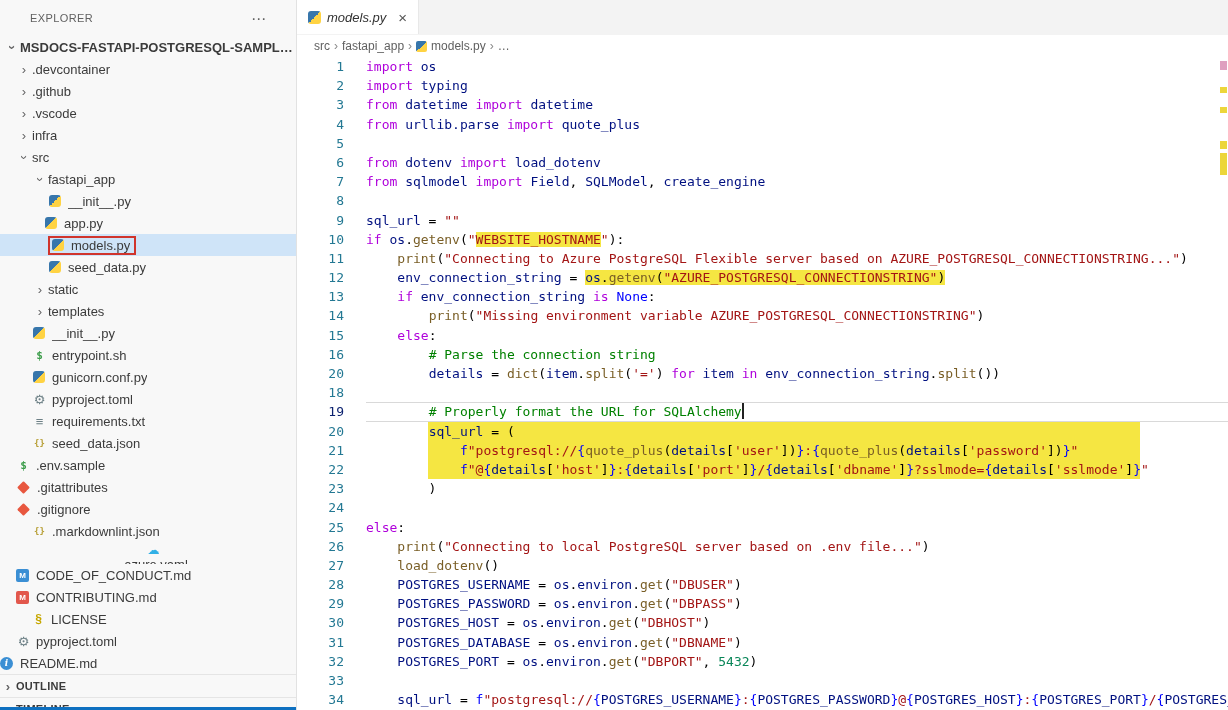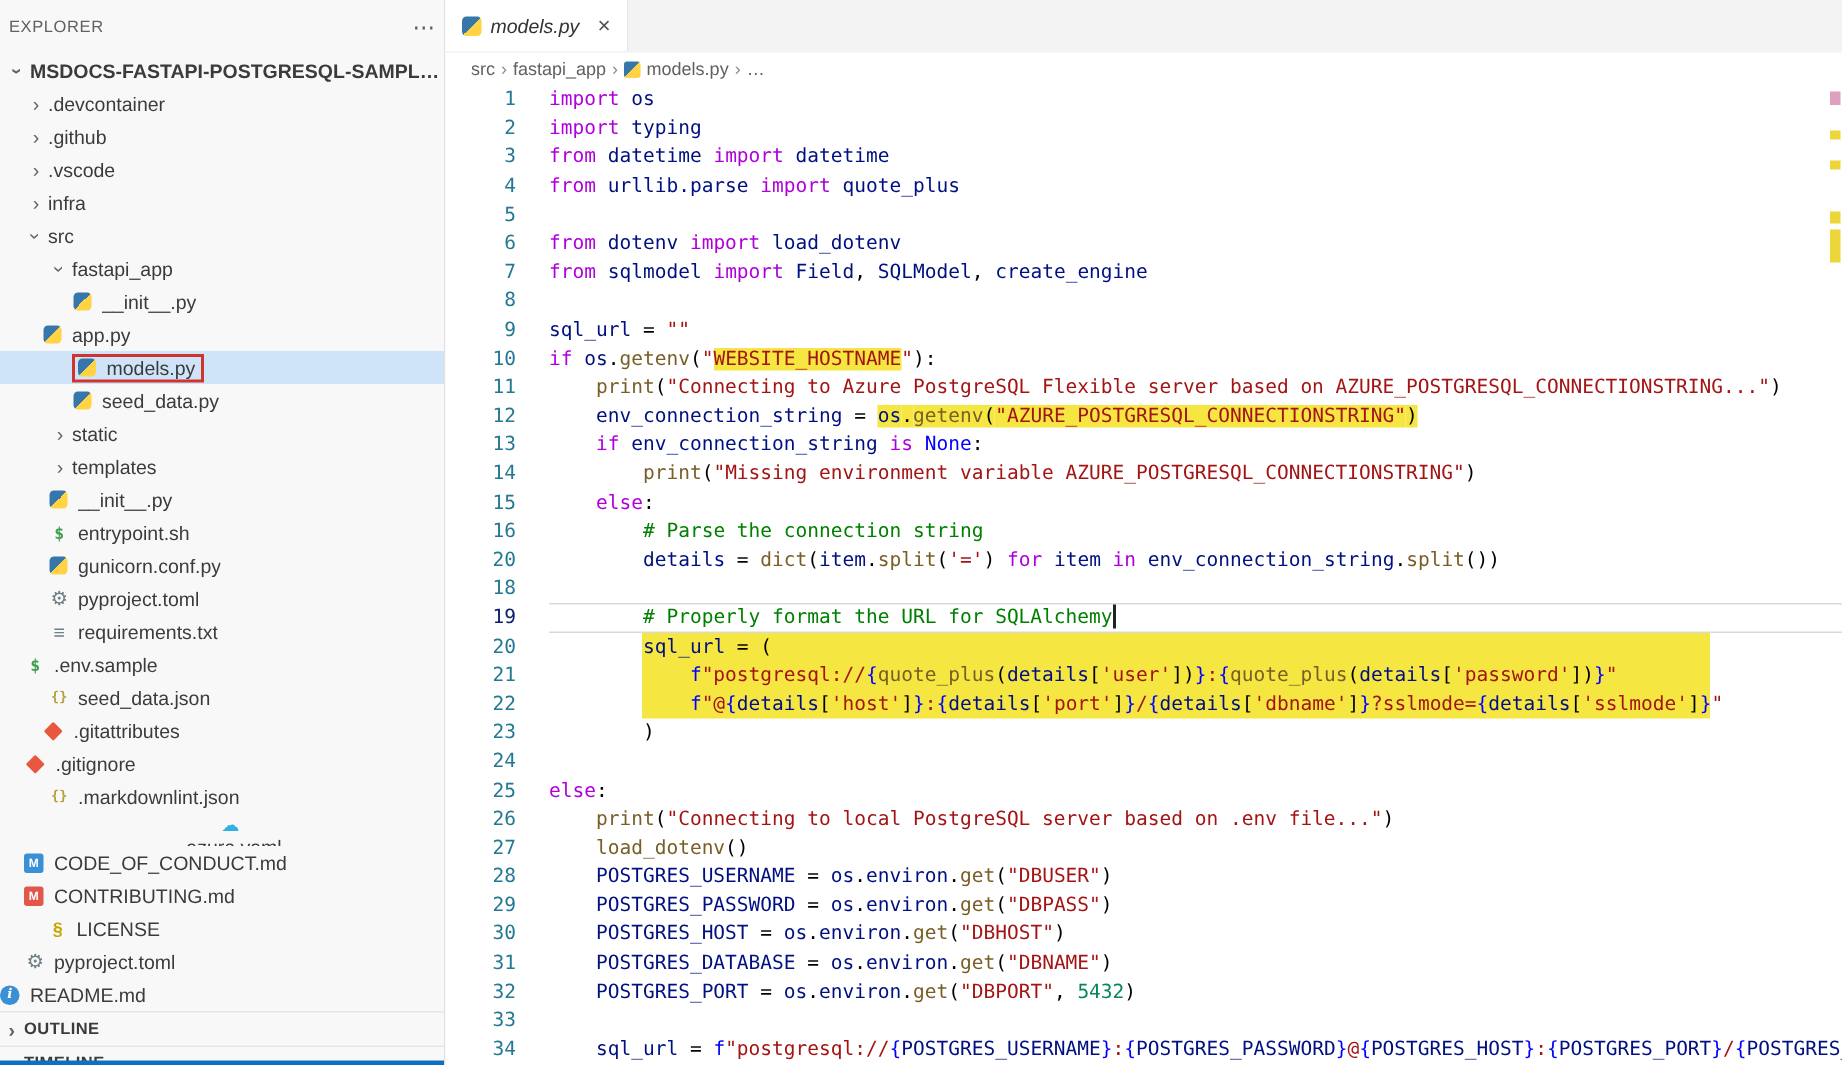--- a/index.html
+++ b/index.html
@@ -2,21 +2,21 @@
 <html><head>
 <meta charset="utf-8">
 <style>
   html,body{margin:0;padding:0;background:#ddd;}
   .app{position:relative;width:1228px;height:710px;background:#fff;overflow:hidden;
        font-family:"Liberation Sans","DejaVu Sans",sans-serif;}
 
   
   .sidebar{position:absolute;left:0;top:0;width:297px;height:710px;background:#f8f8f8;
            border-right:1px solid #e2e2e2;box-sizing:border-box;overflow:hidden;}
-  .sb-header{height:36px;display:flex;align-items:center;justify-content:space-between;padding:0 6px;}
+  .sb-header{height:36px;display:flex;align-items:center;justify-content:space-between;padding:0 30px;}
   .sb-title{font-size:11px;color:#616161;letter-spacing:.4px;}
   .sb-more{color:#616161;font-size:15px;cursor:pointer;line-height:1;}
   .troot{display:flex;align-items:center;height:22px;font-size:13px;font-weight:700;color:#3b3b3b;
          padding-left:4px;cursor:pointer;white-space:nowrap;overflow:hidden;}
   .troot-label{overflow:hidden;text-overflow:ellipsis;white-space:nowrap;}
   .trow{display:flex;align-items:center;height:22px;font-size:13px;color:#3b3b3b;cursor:pointer;
         white-space:nowrap;overflow:hidden;}
   .trow.sel{background:#cfe4f8;}
   .chev{width:16px;flex:none;text-align:center;color:#646465;font-size:13px;line-height:1;}
   .chev.exp{transform:rotate(90deg);}
@@ -110,21 +110,21 @@
           <span class="tlabel">src</span>
         </div>
         <div class="trow" style="padding-left: 32px;">
           <span class="chev exp">›</span>
           <span class="tlabel">fastapi_app</span>
         </div>
         <div class="trow" style="padding-left: 48px;">
           <span class="fi fi-python"></span>
           <span class="tlabel">__init__.py</span>
         </div>
-        <div class="trow" style="padding-left: 28px;">
+        <div class="trow" style="padding-left: 44px;">
           <span class="fi fi-python"></span>
           <span class="tlabel">app.py</span>
         </div>
         <div class="trow sel" style="padding-left: 48px;">
           <span class="rbox">
             <span class="fi fi-python"></span>
             <span class="tlabel">models.py</span>
           </span>
         </div>
         <div class="trow" style="padding-left: 48px;">
@@ -152,29 +152,29 @@
           <span class="tlabel">gunicorn.conf.py</span>
         </div>
         <div class="trow" style="padding-left: 32px;">
           <span class="fi fi-gear"></span>
           <span class="tlabel">pyproject.toml</span>
         </div>
         <div class="trow" style="padding-left: 32px; text-align: center;">
           <span class="fi fi-txt"></span>
           <span class="tlabel">requirements.txt</span>
         </div>
+        <div class="trow" style="padding-left: 32px;">
+          <span class="fi fi-json"></span>
+          <span class="tlabel">seed_data.json</span>
+        </div>
         <div class="trow" style="padding-left: 16px;">
           <span class="fi fi-shell"></span>
           <span class="tlabel">.env.sample</span>
         </div>
-        <div class="trow" style="padding-left: 32px;">
-          <span class="fi fi-json"></span>
-          <span class="tlabel">seed_data.json</span>
-        </div>
-        <div class="trow" style="padding-left: 28px;">
+        <div class="trow" style="padding-left: 16px;">
           <span class="fi fi-git"></span>
           <span class="tlabel">.gitattributes</span>
         </div>
         <div class="trow" style="padding-left: 16px;">
           <span class="fi fi-git"></span>
           <span class="tlabel">.gitignore</span>
         </div>
         <div class="trow" style="padding-left: 32px;">
           <span class="fi fi-json"></span>
           <span class="tlabel">.markdownlint.json</span>

